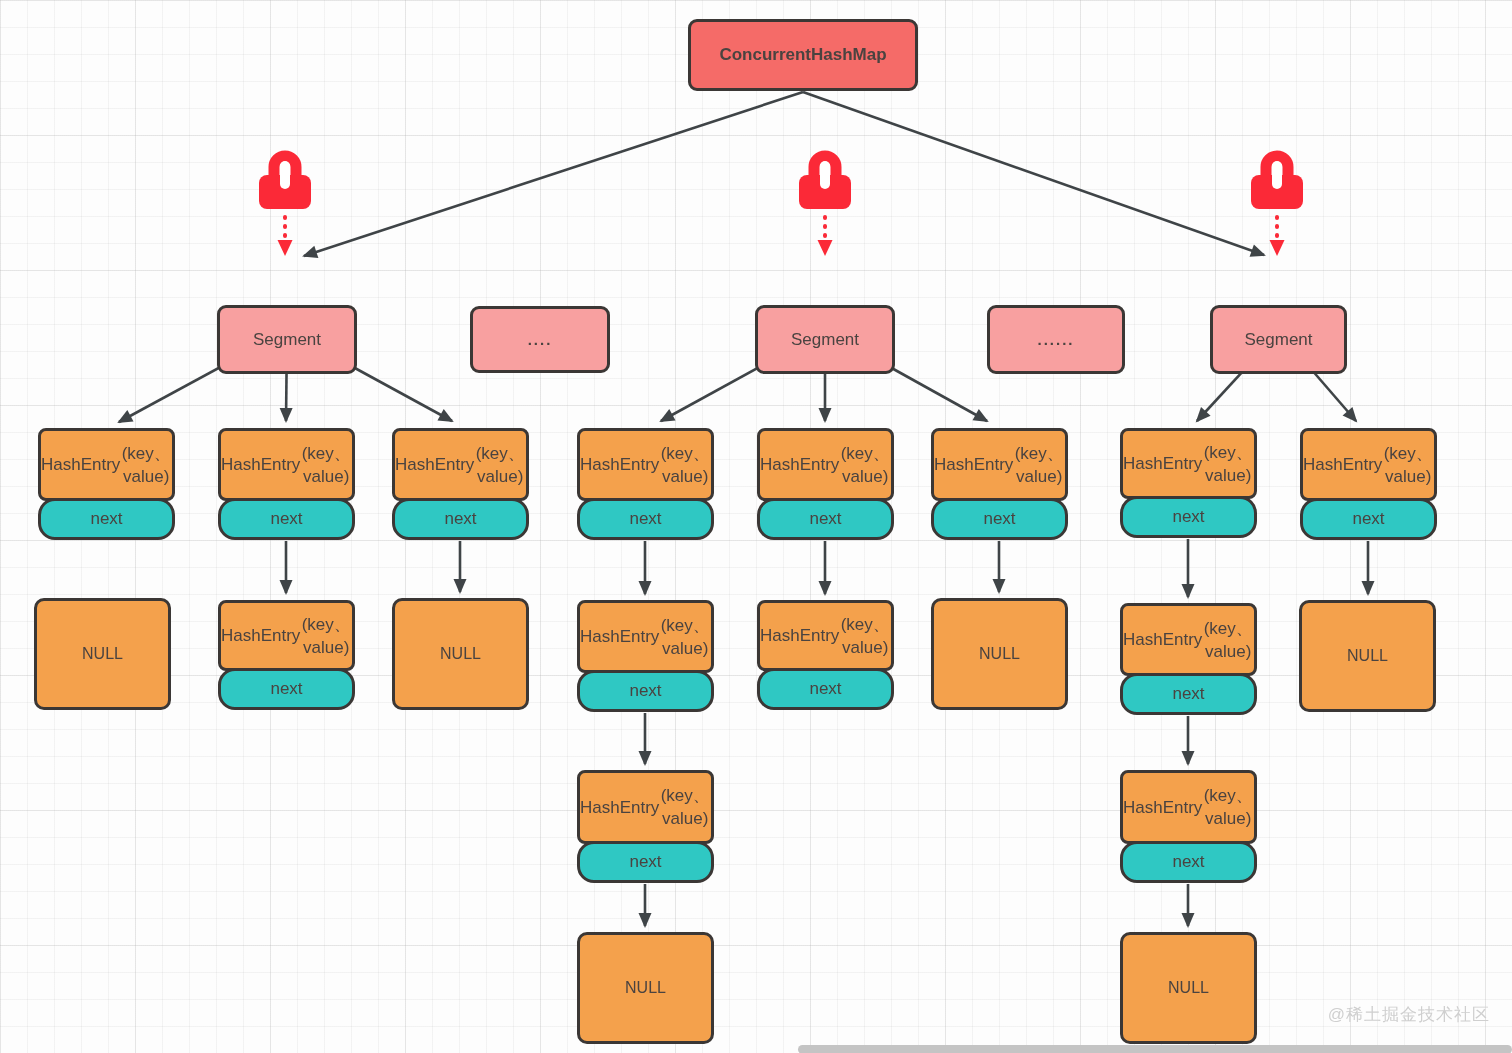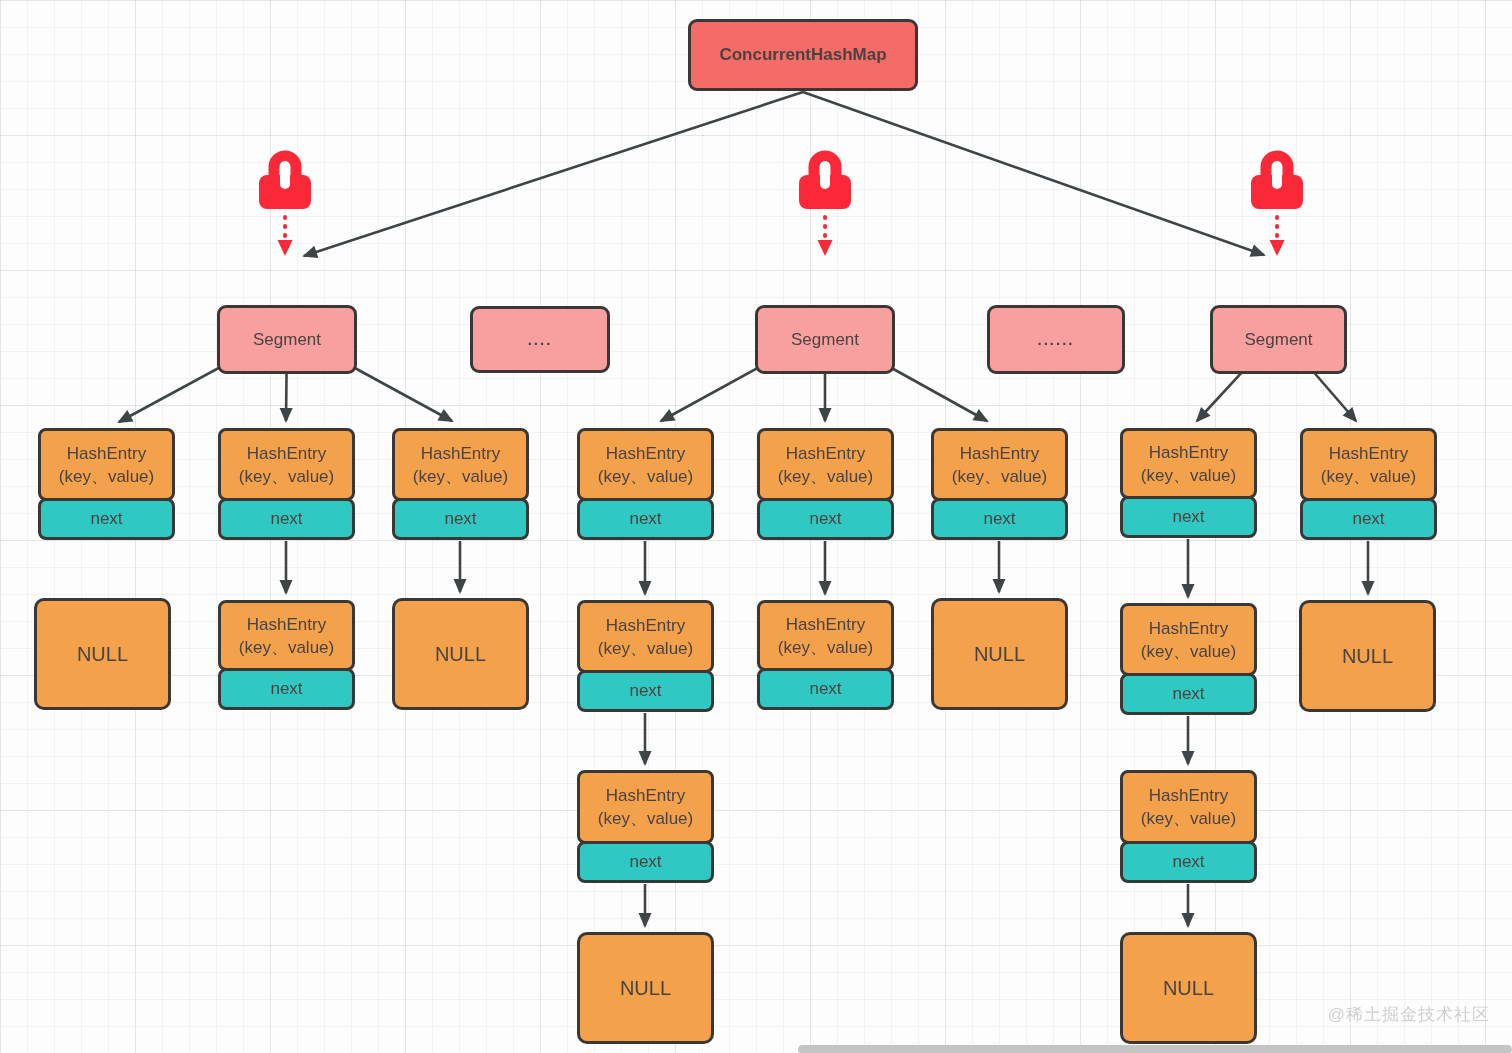--- a/index.html
+++ b/index.html
@@ -23,33 +23,33 @@
   .root,.segment,.ellipsis{
     border:3px solid var(--border,#3b3735);border-radius:9px;
     display:flex;align-items:center;justify-content:center;font-size:17px;
   }
   .root{background:var(--root-fill,#f56b68);font-weight:bold;}
   .segment,.ellipsis{background:var(--segment-fill,#f7a2a2);margin-top:44px;}
   .ellipsis{font-size:15px;letter-spacing:2px;font-weight:bold;}
   .nullbox{
     background:var(--entry-fill,#f4a14c);
     border:3px solid var(--border,#3b3735);border-radius:10px;
-    display:flex;align-items:center;justify-content:center;font-size:20px;
+    display:flex;align-items:center;justify-content:center;font-size:16px;
   }
   .he-header{
     box-sizing:border-box;width:100%;
     background:var(--entry-fill,#f4a14c);
     border:3px solid var(--border,#3b3735);border-radius:8px;
-    display:flex;flex-direction:column;align-items:center;justify-content:center;
+    display:flex;align-items:center;justify-content:center;
     font-size:17px;line-height:23px;text-align:center;
   }
   .he-next{
     box-sizing:border-box;width:100%;height:42px;margin-top:-3px;
     background:var(--next-fill,#2fc8c3);
-    border:3px solid var(--border,#3b3735);border-radius:8px;
+    border:3px solid var(--border,#3b3735);border-radius:17px;
     display:flex;align-items:center;justify-content:center;
     font-size:17px;
   }
   .lock{position:absolute;pointer-events:none;}
   .watermark{
     position:absolute;right:22px;top:1003px;
     font-size:17px;letter-spacing:1px;
     color:var(--watermark-color,#cfcfcf);
   }
   .hscroll{

